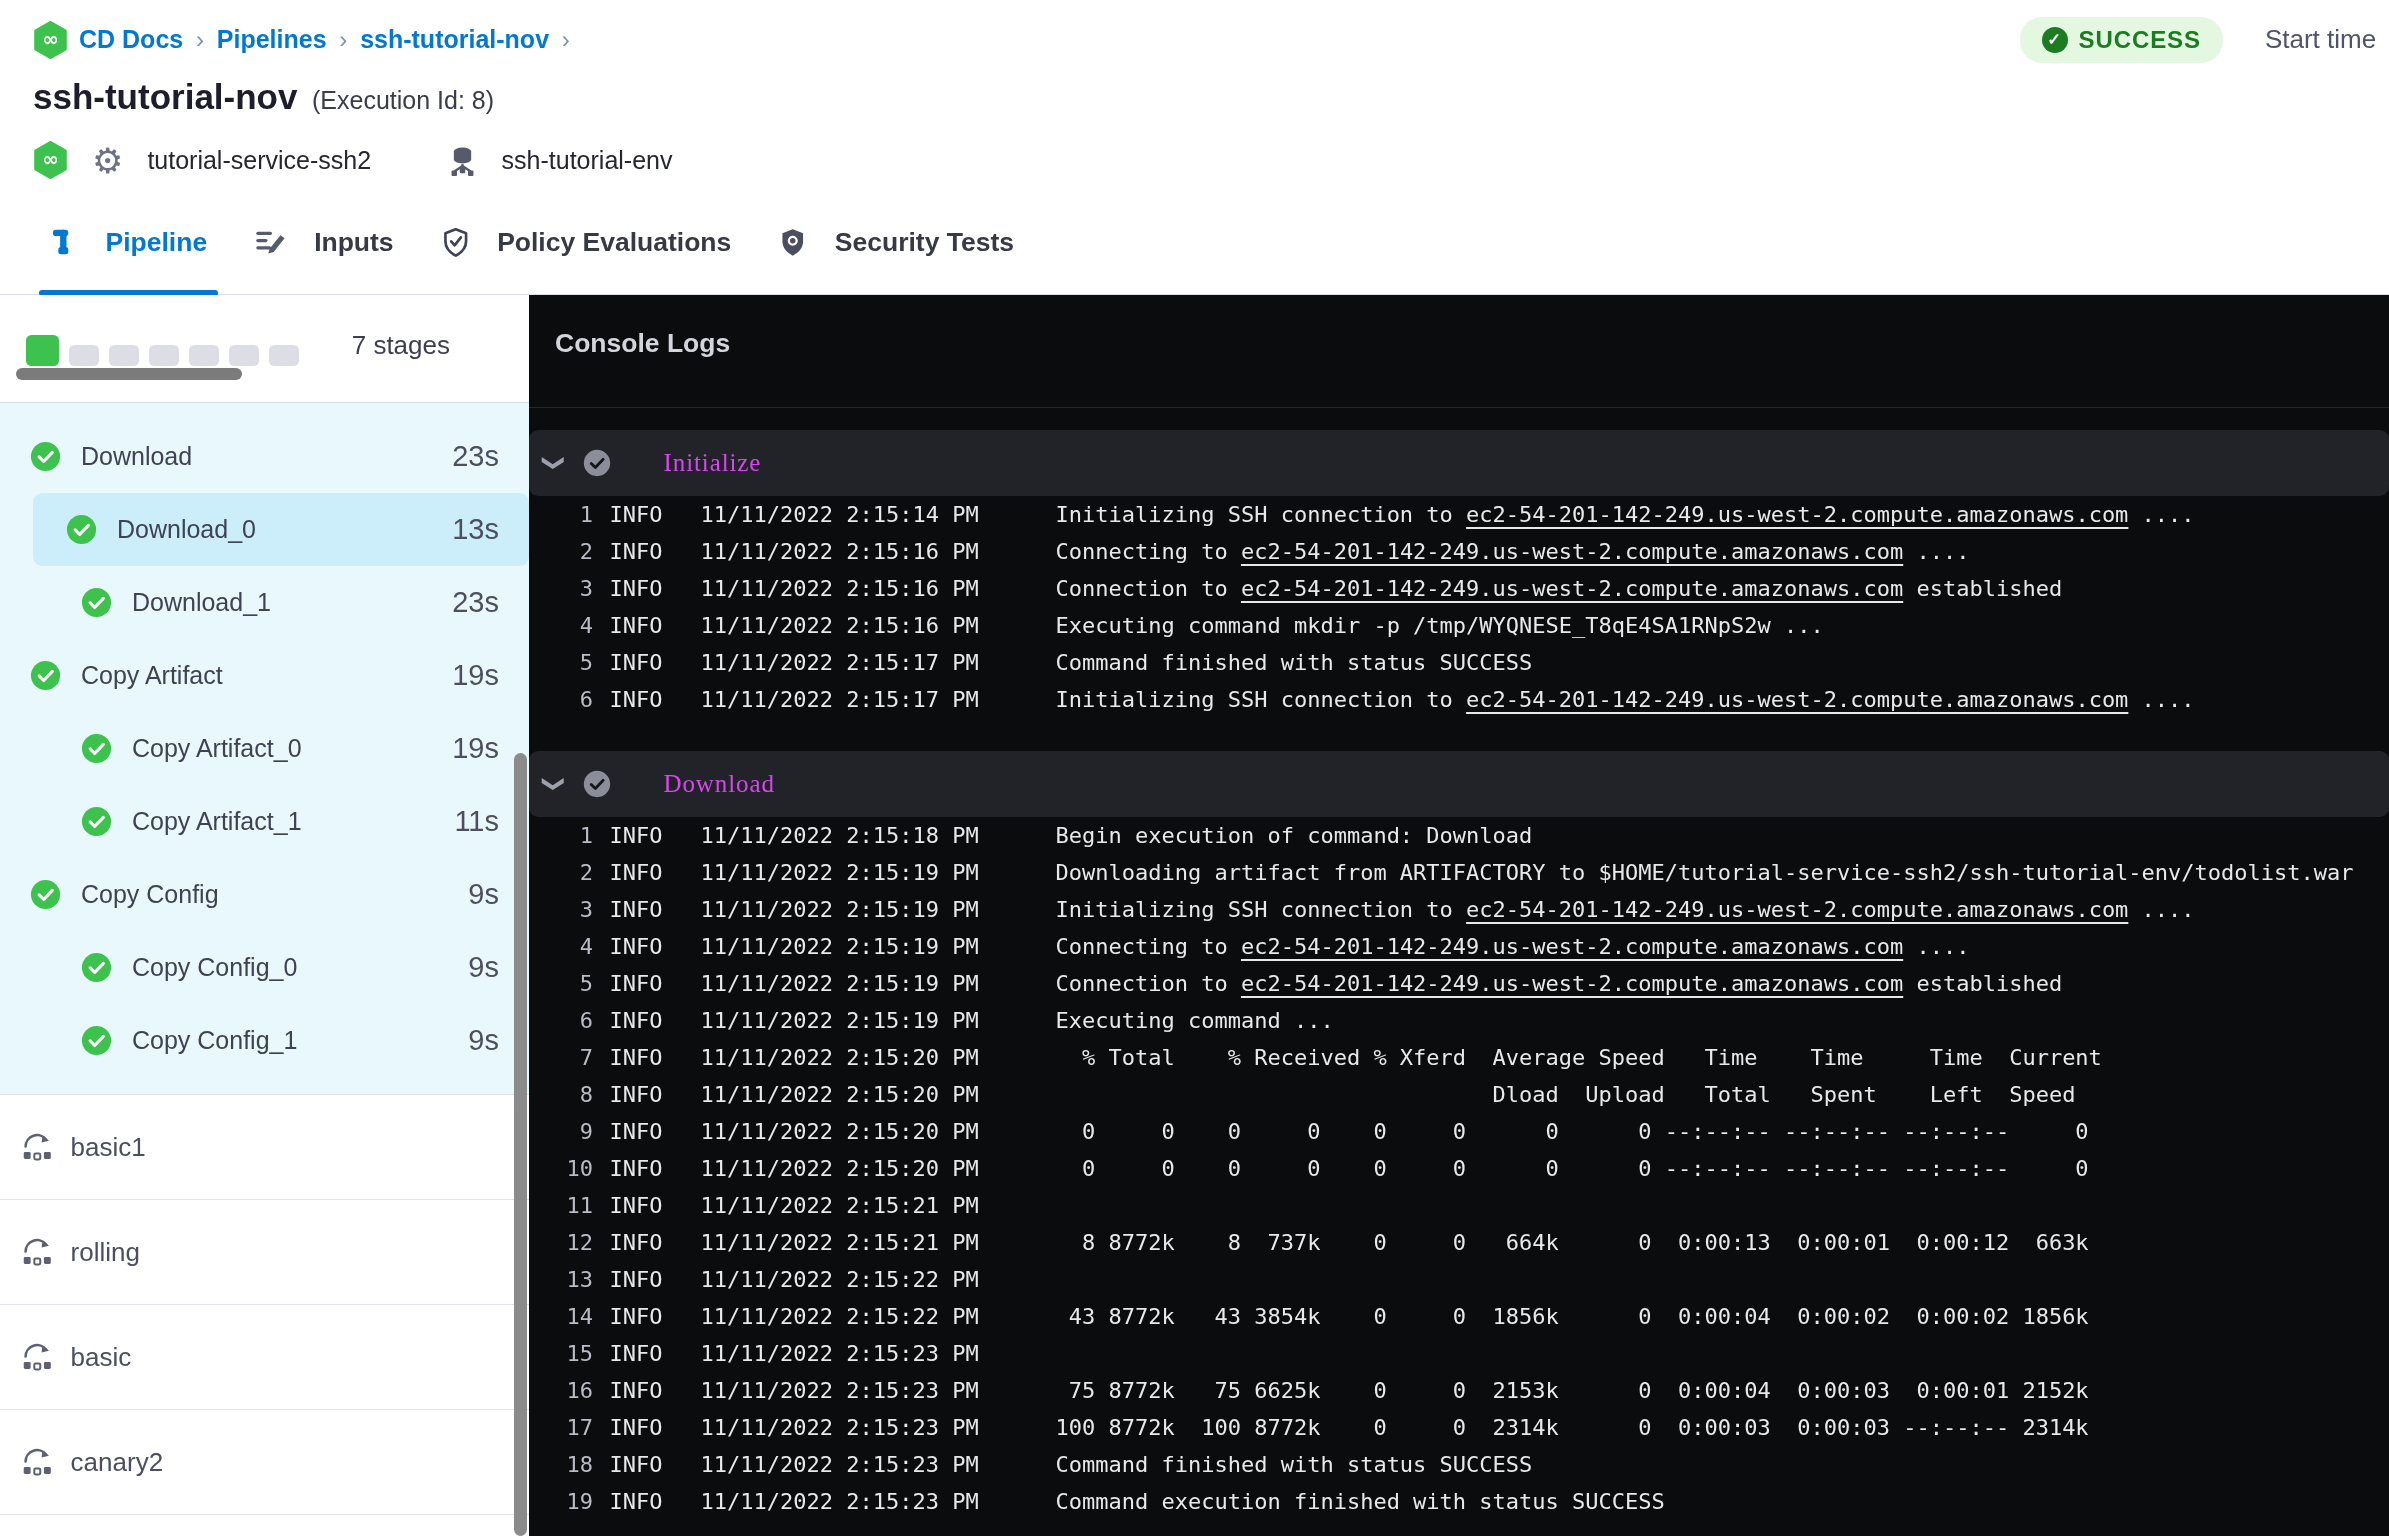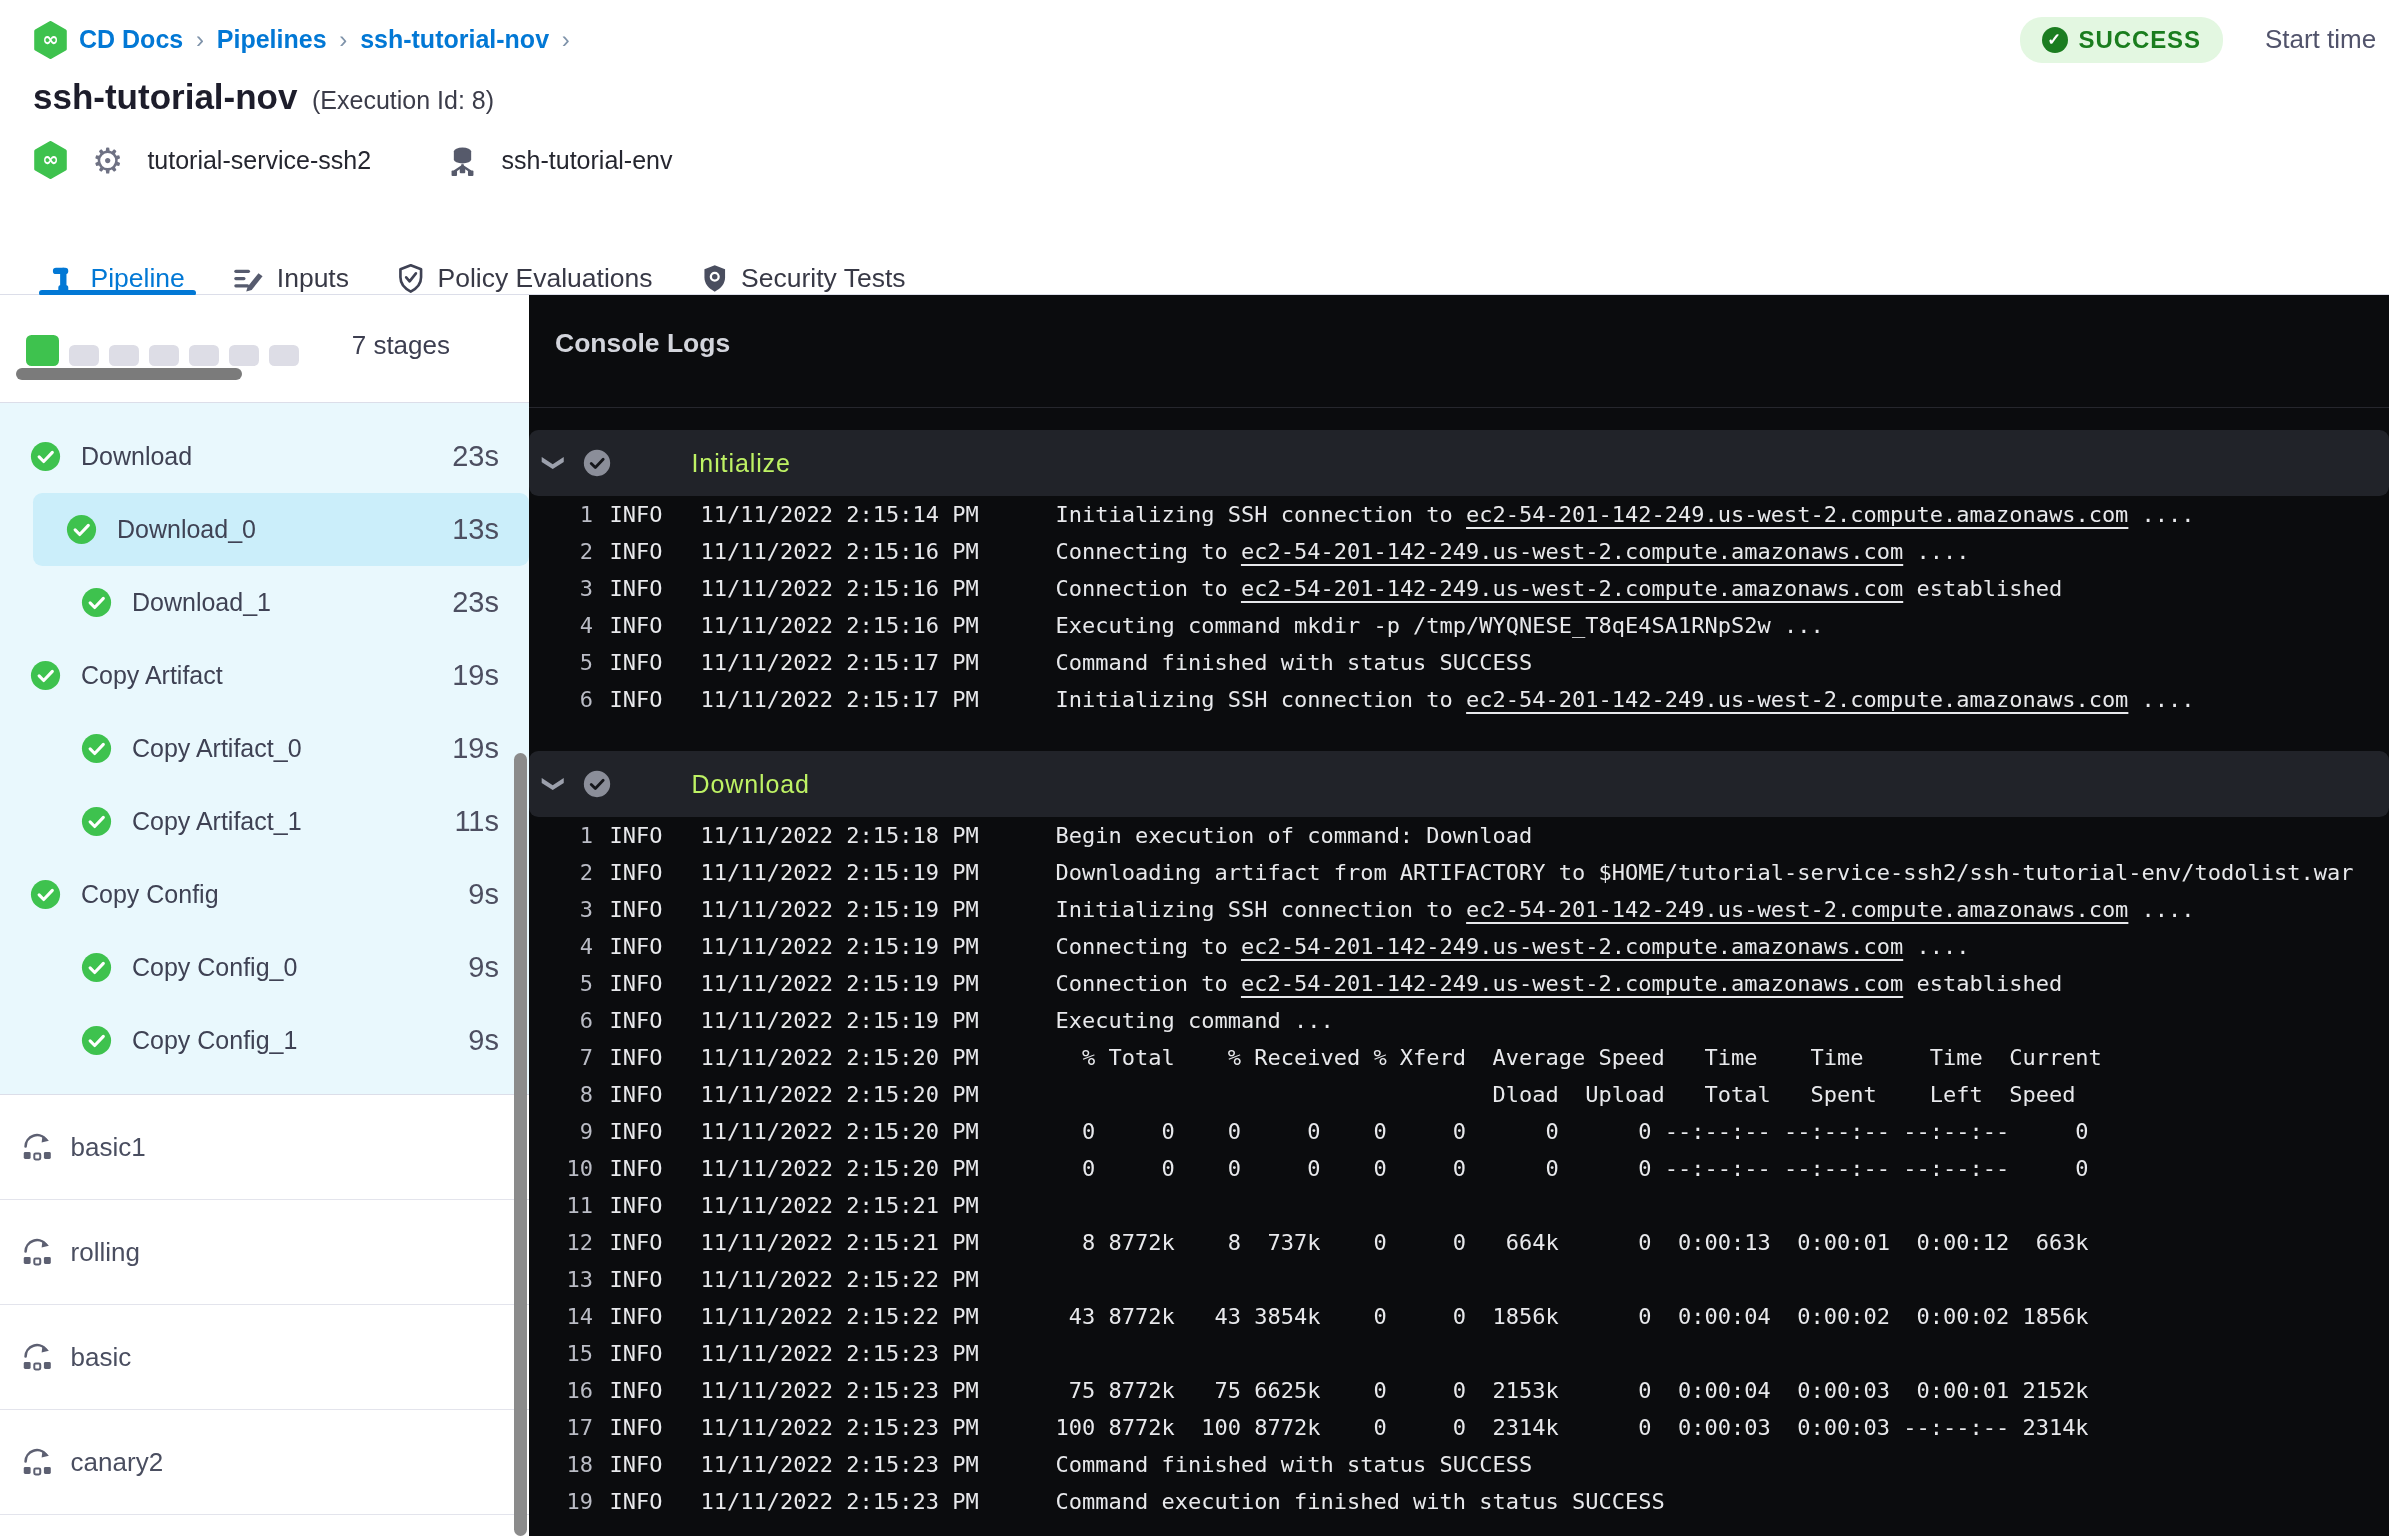--- a/index.html
+++ b/index.html
@@ -26,22 +26,22 @@
   .start-time{color:var(--ui-mid); font-size:26px; white-space:nowrap;}
   .title-row{display:flex; align-items:baseline; gap:14.6px; padding-left:33px; margin-top:14.6px;}
   .title-row h1{font-size:35px; color:var(--ui-dark); font-weight:bold;}
   .exec-id{font-size:25px; color:#3b3c49;}
   .meta-row{display:flex; align-items:center; padding-left:33px; margin-top:24px; gap:24px;}
   .meta-label{font-size:25px; color:#25262f;}
   .meta-gap{width:27.5px;}
   .gear{font-size:35px; color:#6e7183; line-height:1;}
   .tabs{display:flex; align-items:center; height:68px; margin-top:auto; border-bottom:1.8px solid var(--border);
     padding-left:50px; gap:48px;}
-  .tab{position:relative; display:flex; align-items:flex-end; gap:13px; height:100%; cursor:pointer;
-    font-size:26.5px; color:#383946; font-weight:400;}
+  .tab{position:relative; display:flex; align-items:flex-start; gap:28px; height:100%; cursor:pointer;
+    font-size:26.5px; color:#383946; font-weight:700;}
   .tab.active{color:var(--brand-blue);}
   .tab.active::after{content:''; position:absolute; left:-11px; right:-11px; bottom:-1.8px; height:5.5px;
     background:var(--brand-blue); border-radius:3.7px;}
   .tab-icon{display:flex; align-items:center;}
 
   
   .content{flex:1; display:flex; min-height:0;}
   aside.sidebar{position:relative; width:529px; flex:0 0 529px; display:flex; flex-direction:column; overflow:hidden;}
   .strip{height:108px; flex:0 0 108px; border-bottom:0.9px solid var(--border); position:relative; background:#fff;}
   .mini-squares{position:absolute; left:26px; top:40px; display:flex; align-items:flex-end; gap:10px; width:275px; overflow:hidden;}
@@ -66,21 +66,21 @@
   main.console{flex:1; background:var(--console-bg); display:flex; flex-direction:column; min-width:0; overflow:hidden;}
   .console-header{height:113px; flex:0 0 113px; border-bottom:0.9px solid #26272d; padding:33px 0 0 26px;}
   .console-title{font-size:26.5px; font-weight:bold; color:#d3d5dc;}
   .console-body{flex:1; overflow:hidden;}
   .log-section{margin-top:22px;}
   .log-section:first-child{margin-top:22px;}
   .section-bar{height:66px; background:var(--console-bar); border-radius:9.2px; display:flex; align-items:center; cursor:pointer;}
   .chev{display:inline-block; width:24px; margin-left:13px; color:#9ca0ac; font-size:22px; text-align:center;}
   .chev.down{transform:rotate(90deg);}
   .sec-check{margin-left:16.5px; display:flex; align-items:center;}
-  .sec-title{margin-left:81px; font-family:Liberation Sans, sans-serif; font-size:25px; color:#bef264; letter-spacing:0.9px;}
+  .sec-title{margin-left:53px; font-family:Liberation Serif, serif; font-size:25px; color:#d946ef; letter-spacing:0.9px;}
   .log-lines{padding-bottom:11px;}
   .log-line{height:37px; display:flex; align-items:center; font-family:"DejaVu Sans Mono", monospace;
     font-size:22px; color:var(--console-text); white-space:pre;}
   .ln{width:64px; text-align:right; color:#babcc5; flex:0 0 64px;}
   .lv{margin-left:16.5px; width:53px; flex:0 0 53px;}
   .lt{margin-left:38px; width:287px; flex:0 0 287px;}
   .lm{margin-left:68px; white-space:pre;}
   .log-link{color:var(--console-text); text-decoration:underline; text-underline-offset:4.6px; cursor:pointer;}
 
   svg{display:block;}

